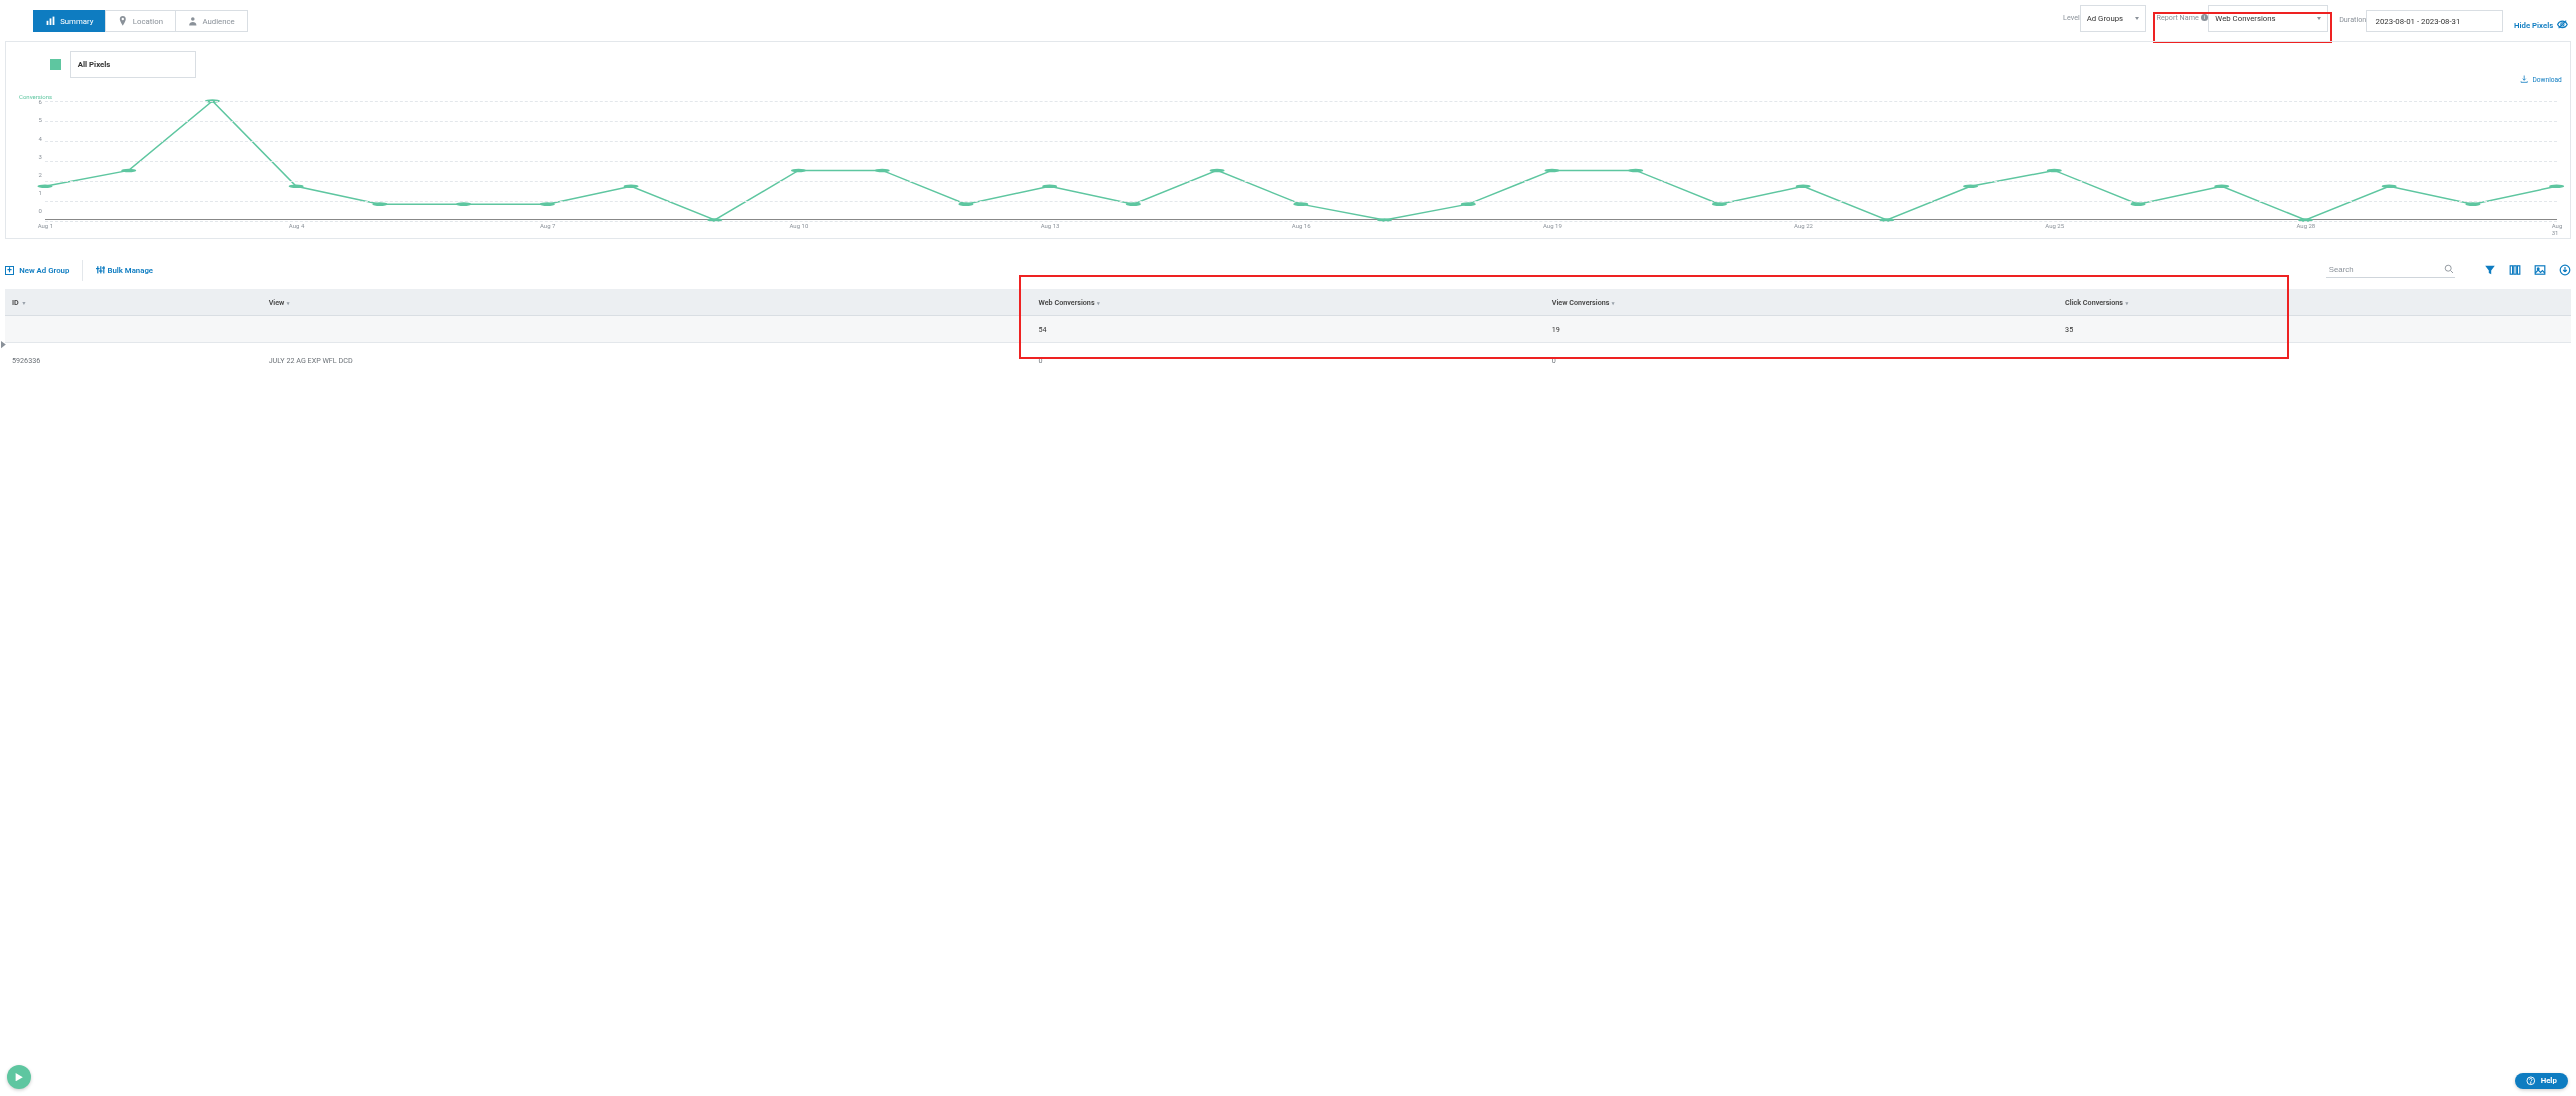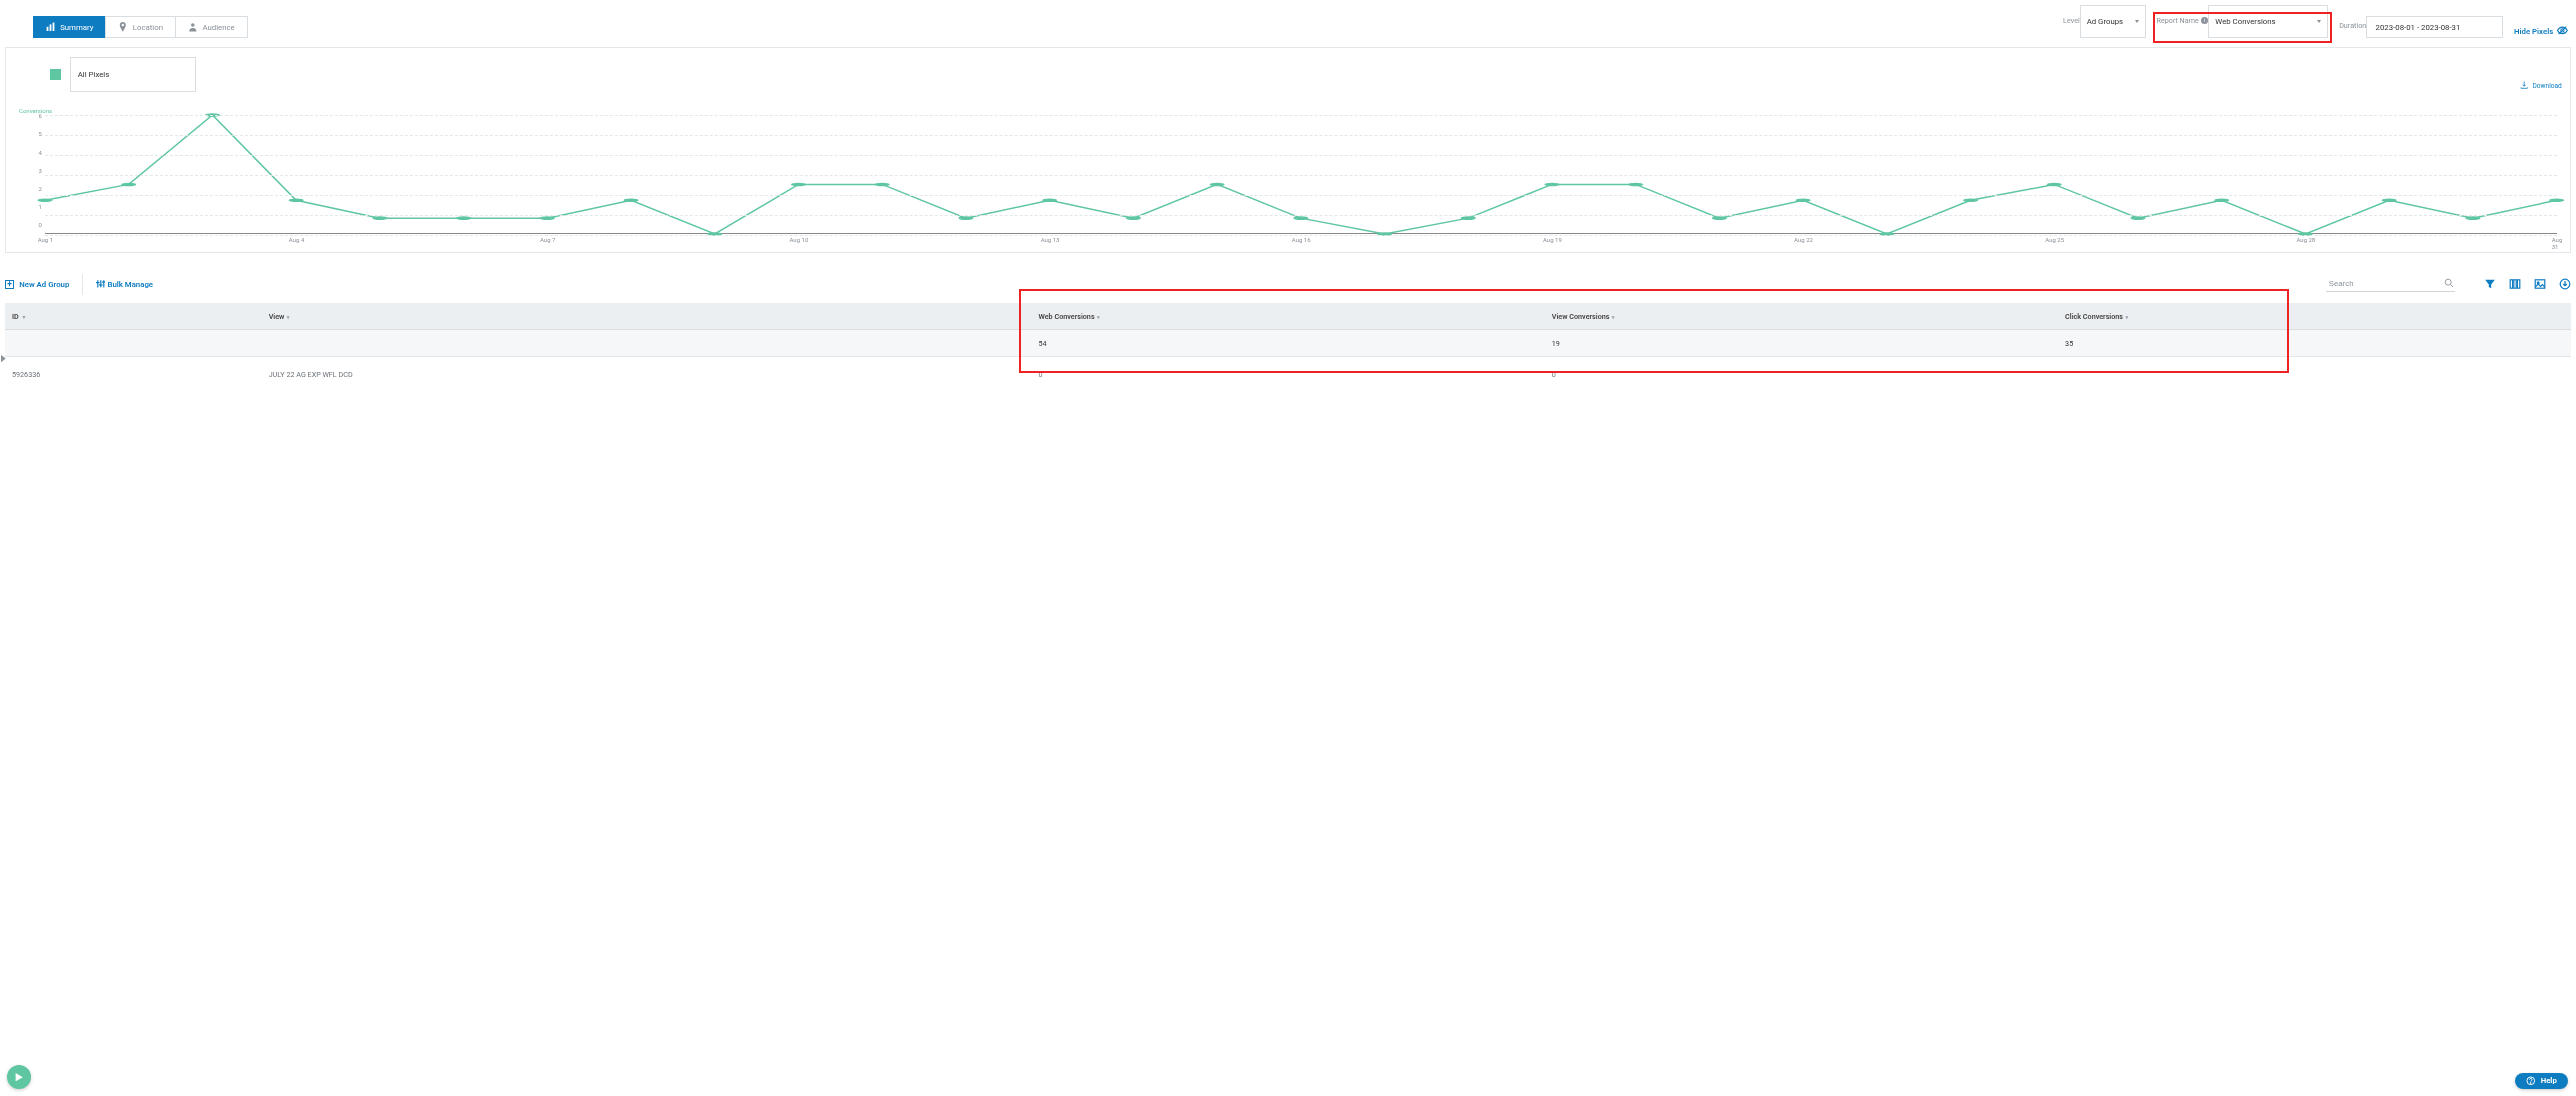--- a/index.html
+++ b/index.html
@@ -6,28 +6,28 @@
   html, body { margin:0; padding:0; font-family: -apple-system, BlinkMacSystemFont, "Segoe UI", Roboto, Arial, sans-serif; font-size:7.8px; color:#333; background:#fff; }
   .top-controls { display:flex; align-items:flex-end; padding:4.8px 4.8px 0 4.8px; gap:0; }
   .tabbar { display:flex; }
   .tab { display:flex; align-items:center; gap:4.8px; height:21.5px; padding:0 12px; border:0.6px solid #d9dee3; background:#fff; color:#8a9199; cursor:pointer; }
   .tab:not(:last-child){ border-right:none; }
   .tab.active { background:#0e7cc1; color:#fff; border-color:#0e7cc1;margin-left:28px; }
   .tab .icon { width:9.6px; height:9.6px; display:inline-flex; align-items:center; justify-content:center; }
   .spacer { flex:1; }
   .fieldblock { display:flex; flex-direction:row; margin-right:10.8px; position:relative; }
   .fieldlabel { font-size:7.2px; color:#8a9199; margin-bottom:2.4px; display:flex; align-items:center; gap:2.4px; }
-  .select { height:33px; min-width:66px; background:#fff; border:0.6px solid #d9dee3; display:flex; align-items:center; justify-content:space-between; padding:0 6px; gap:8.4px; cursor:pointer; }
+  .select { height:27px; min-width:66px; background:#fff; border:0.6px solid #d9dee3; display:flex; align-items:center; justify-content:space-between; padding:0 6px; gap:8.4px; cursor:pointer; }
   .select .caret { width:0; height:0; border-left:2.4px solid transparent; border-right:2.4px solid transparent; border-top:3px solid #8a9199; }
   .duration-box { height:21.5px; border:0.6px solid #d9dee3; display:flex; align-items:center; padding:0 8.4px; min-width:137px; }
   .hide-chart { color:#0e7cc1; display:flex; align-items:center; gap:3.6px; font-weight:600; padding:7.2px 3.6px 0 0; cursor:pointer; }
   .chart-card { border:0.6px solid #e3e7eb; margin:9.6px 4.8px 0 4.8px; padding:8.4px 9.6px 6px 9.6px; position:relative; }
   .pixel-row { display:flex; align-items:center; gap:8.4px; margin-left:35px; }
   .swatch { width:10.8px; height:10.8px; background:#5ec6a0; }
-  .pixel-select { height:35px; width:126px; border:0.6px solid #d9dee3; display:flex; align-items:center; justify-content:space-between; padding:0 7.2px; cursor:pointer; }
+  .pixel-select { height:27px; width:126px; border:0.6px solid #d9dee3; display:flex; align-items:center; justify-content:space-between; padding:0 7.2px; cursor:pointer;font-weight:bold; }
   .download { position:absolute; right:8.4px; top:33px; color:#0e7cc1; font-size:6.6px; display:flex; align-items:center; gap:3.6px; cursor:pointer; }
   .download svg { width:8.4px; height:8.4px; }
   .axis-title { font-size:6px; color:#5ec6a0; margin:15.5px 0 1.2px 3.6px; }
   .chart-area { position:relative; height:131px; margin-left:30px; margin-right:3.6px; }
   .y-ticks { position:absolute; left:-21.5px; top:0; bottom:12px; width:18px; }
   .y-tick { position:absolute; width:100%; text-align:right; font-size:6px; color:#8a9199; transform:translateY(-50%); }
   .grid-line { position:absolute; left:0; right:0; border-top:0.6px dashed #e3e7eb; }
   .x-axis { position:absolute; left:0; right:0; bottom:12px; border-top:0.6px solid #888; }
   .x-ticks { position:absolute; left:0; right:0; bottom:0; height:10.8px; }
   .x-tick { position:absolute; font-size:6px; color:#8a9199; transform:translateX(-50%); }

